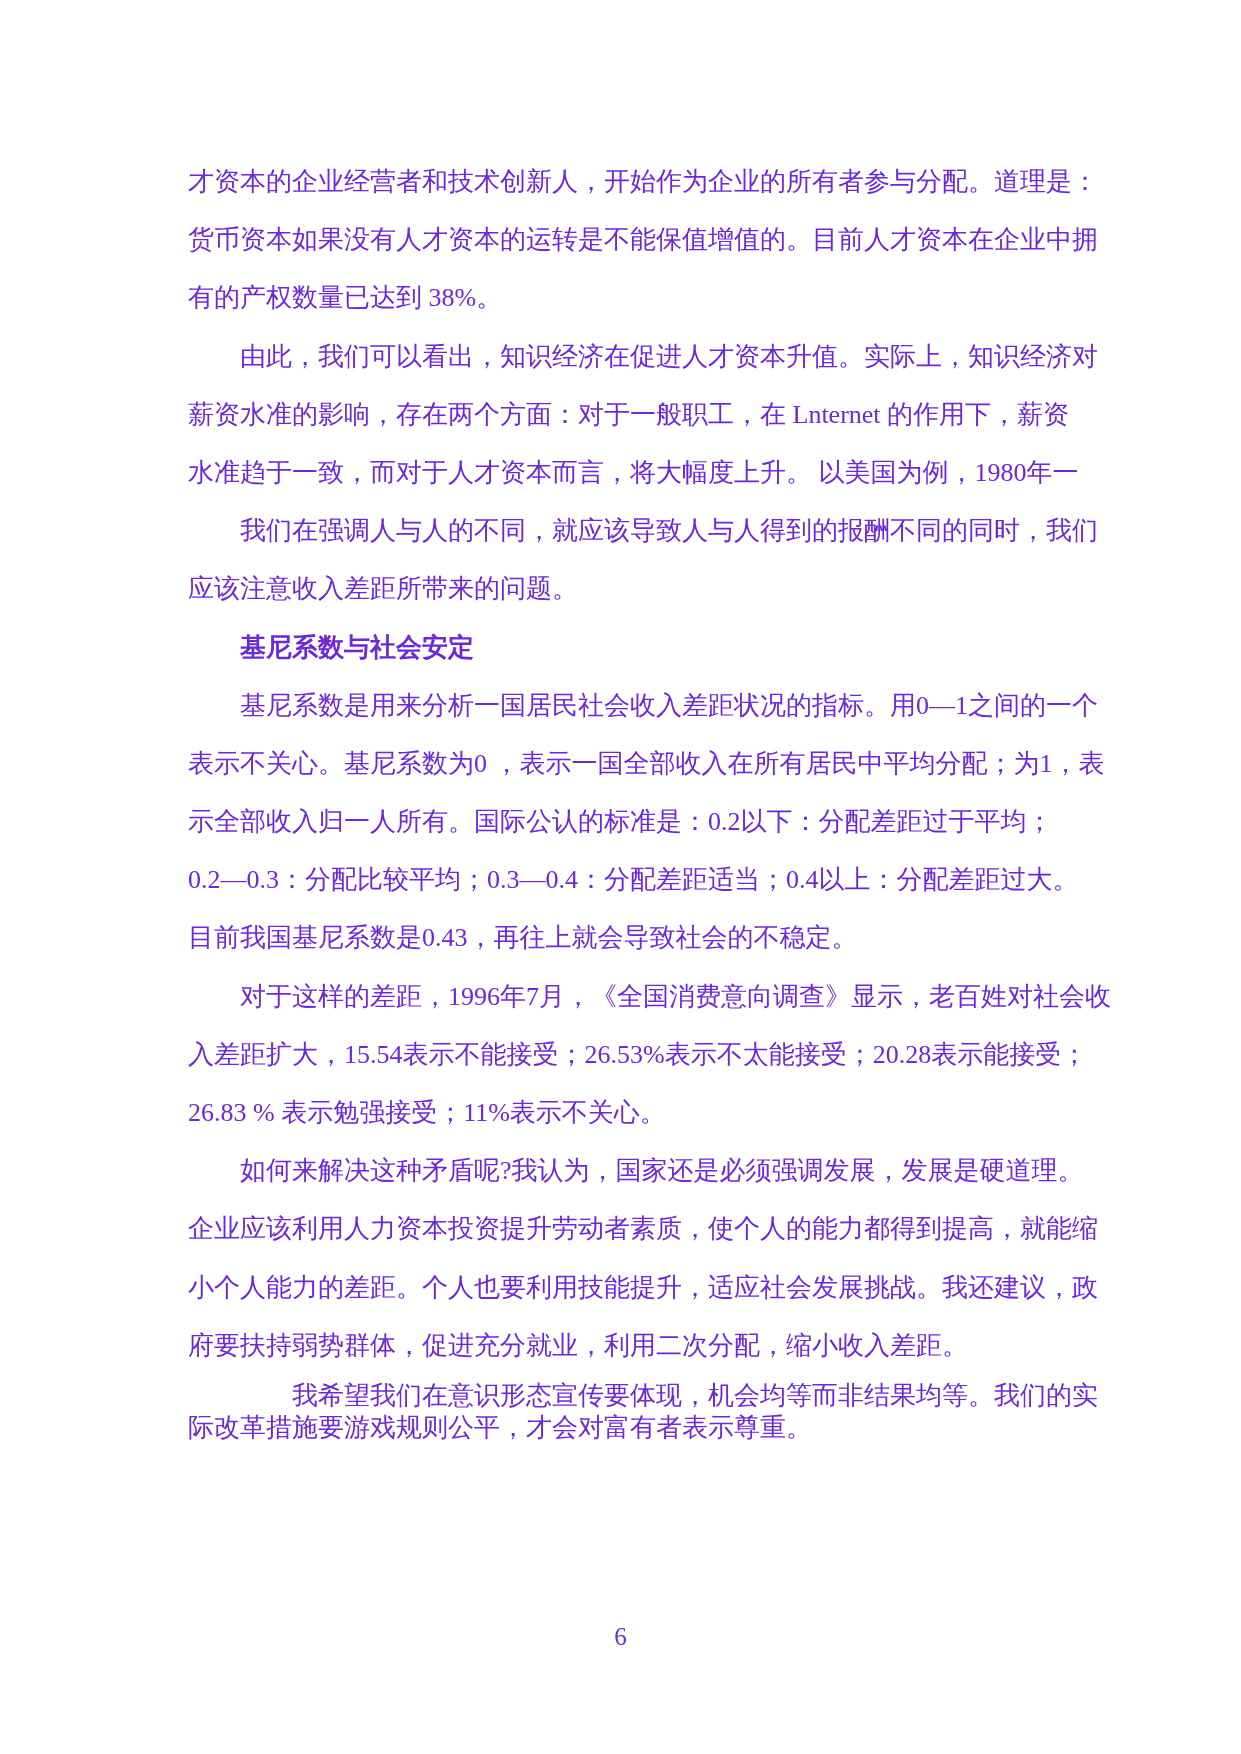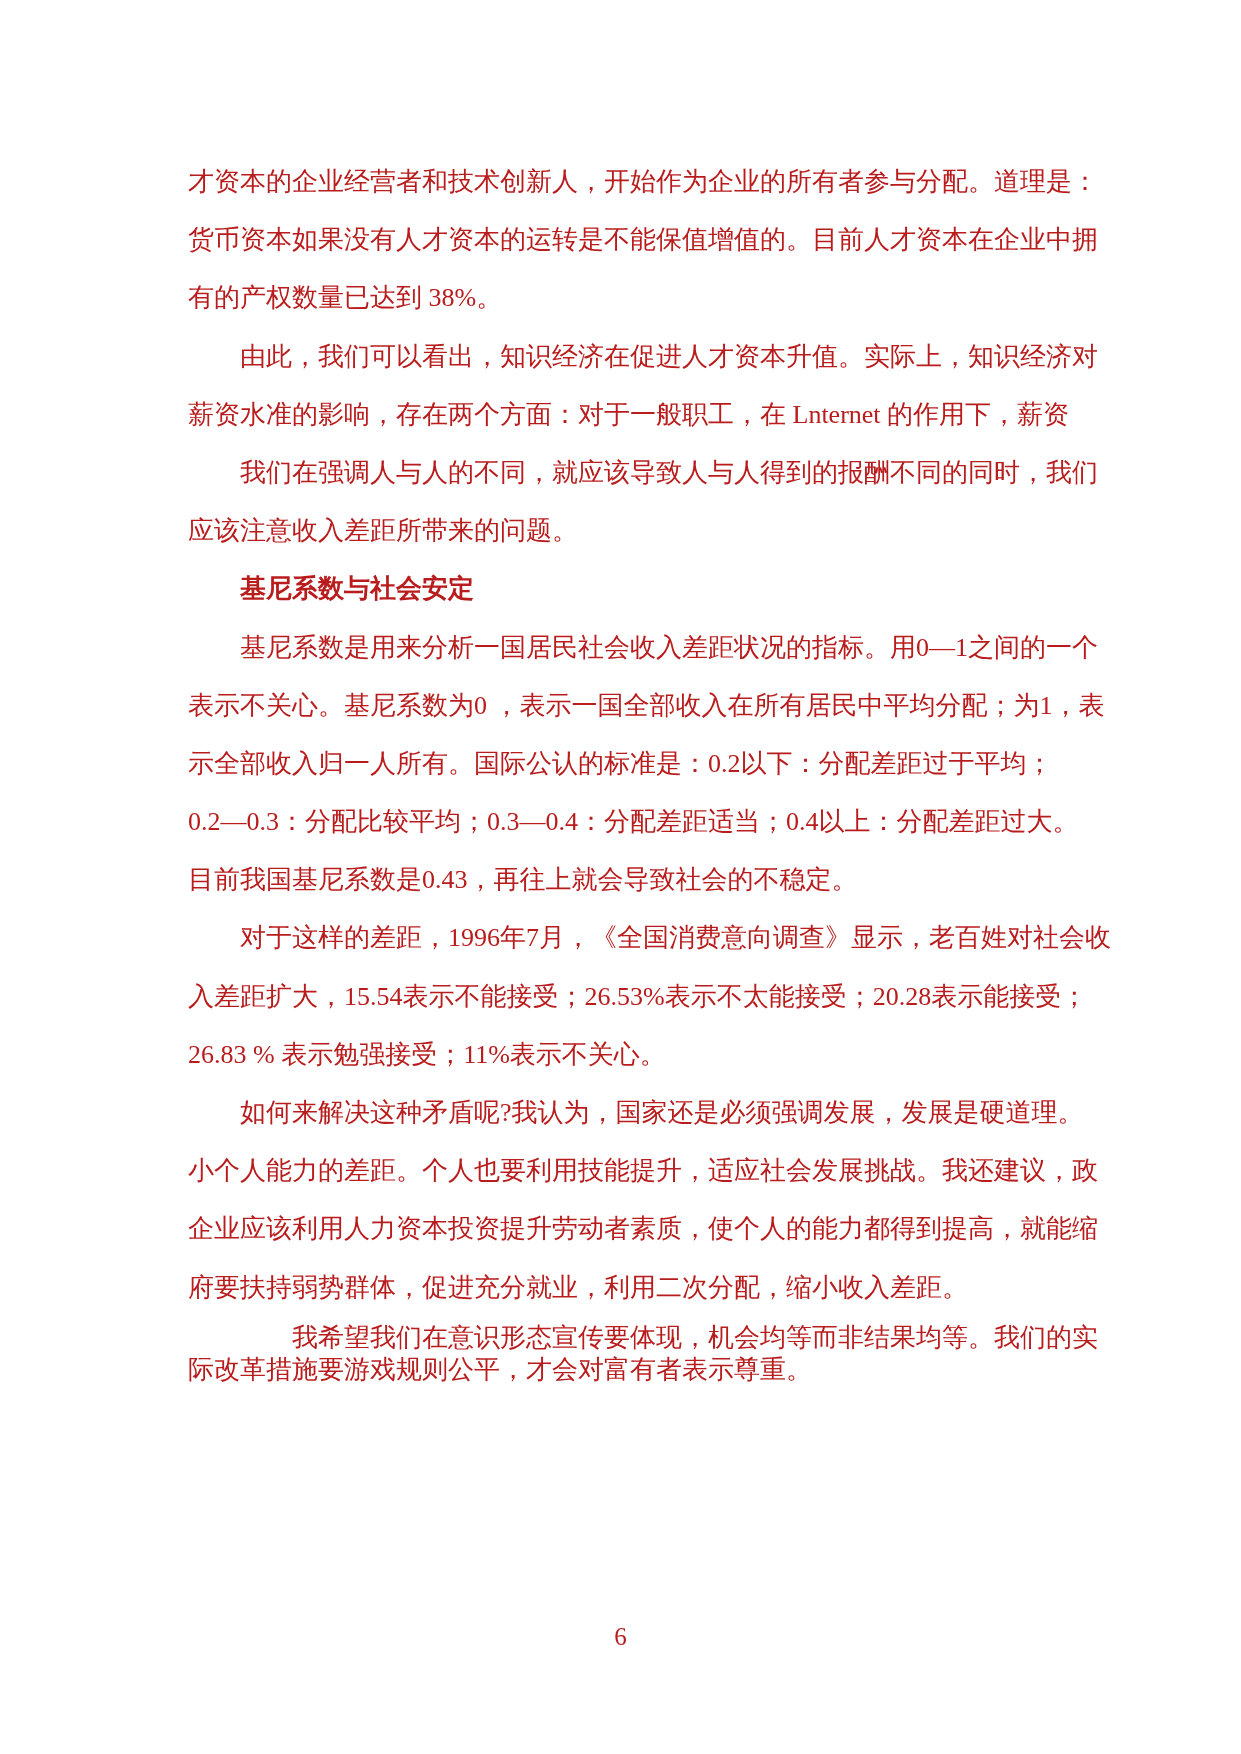--- a/index.html
+++ b/index.html
@@ -5,21 +5,21 @@
   html, body {
     margin: 0;
     padding: 0;
     background: #ffffff;
   }
   .page {
     position: relative;
     width: 1241px;
     height: 1754px;
     background: #ffffff;
-    color: #b91c1c;
+    color: #6d28d9;
     font-family: "Liberation Serif", "DejaVu Serif", serif;
     overflow: hidden;
   }
   .text-block {
     position: absolute;
     left: 188px;
     top: 153px;
     width: 900px;
   }
   .l {
@@ -58,20 +58,21 @@
 
     <div>
       <div class="l">才资本的企业经营者和技术创新人，开始作为企业的所有者参与分配。道理是：</div>
       <div class="l">货币资本如果没有人才资本的运转是不能保值增值的。目前人才资本在企业中拥</div>
       <div class="l">有的产权数量已达到 38%。</div>
     </div>
 
     <div>
       <div class="l ind">由此，我们可以看出，知识经济在促进人才资本升值。实际上，知识经济对</div>
       <div class="l">薪资水准的影响，存在两个方面：对于一般职工，在 Lnternet 的作用下，薪资</div>
+      <div class="l">水准趋于一致，而对于人才资本而言，将大幅度上升。 以美国为例，1980年一</div>
     </div>
 
     <div>
       <div class="l ind">我们在强调人与人的不同，就应该导致人与人得到的报酬不同的同时，我们</div>
       <div class="l">应该注意收入差距所带来的问题。</div>
     </div>
 
     <div>
       <div class="l ind bold">基尼系数与社会安定</div>
     </div>
@@ -85,22 +86,22 @@
     </div>
 
     <div>
       <div class="l ind">对于这样的差距，1996年7月，《全国消费意向调查》显示，老百姓对社会收</div>
       <div class="l">入差距扩大，15.54表示不能接受；26.53%表示不太能接受；20.28表示能接受；</div>
       <div class="l">26.83 % 表示勉强接受；11%表示不关心。</div>
     </div>
 
     <div>
       <div class="l ind">如何来解决这种矛盾呢?我认为，国家还是必须强调发展，发展是硬道理。</div>
+      <div class="l">企业应该利用人力资本投资提升劳动者素质，使个人的能力都得到提高，就能缩</div>
       <div class="l">小个人能力的差距。个人也要利用技能提升，适应社会发展挑战。我还建议，政</div>
-      <div class="l">企业应该利用人力资本投资提升劳动者素质，使个人的能力都得到提高，就能缩</div>
       <div class="l">府要扶持弱势群体，促进充分就业，利用二次分配，缩小收入差距。</div>
     </div>
 
     <div class="tight-block">
       <div class="tight ind-deep">我希望我们在意识形态宣传要体现，机会均等而非结果均等。我们的实</div>
       <div class="tight">际改革措施要游戏规则公平，才会对富有者表示尊重。</div>
     </div>
 
   </div>
 

